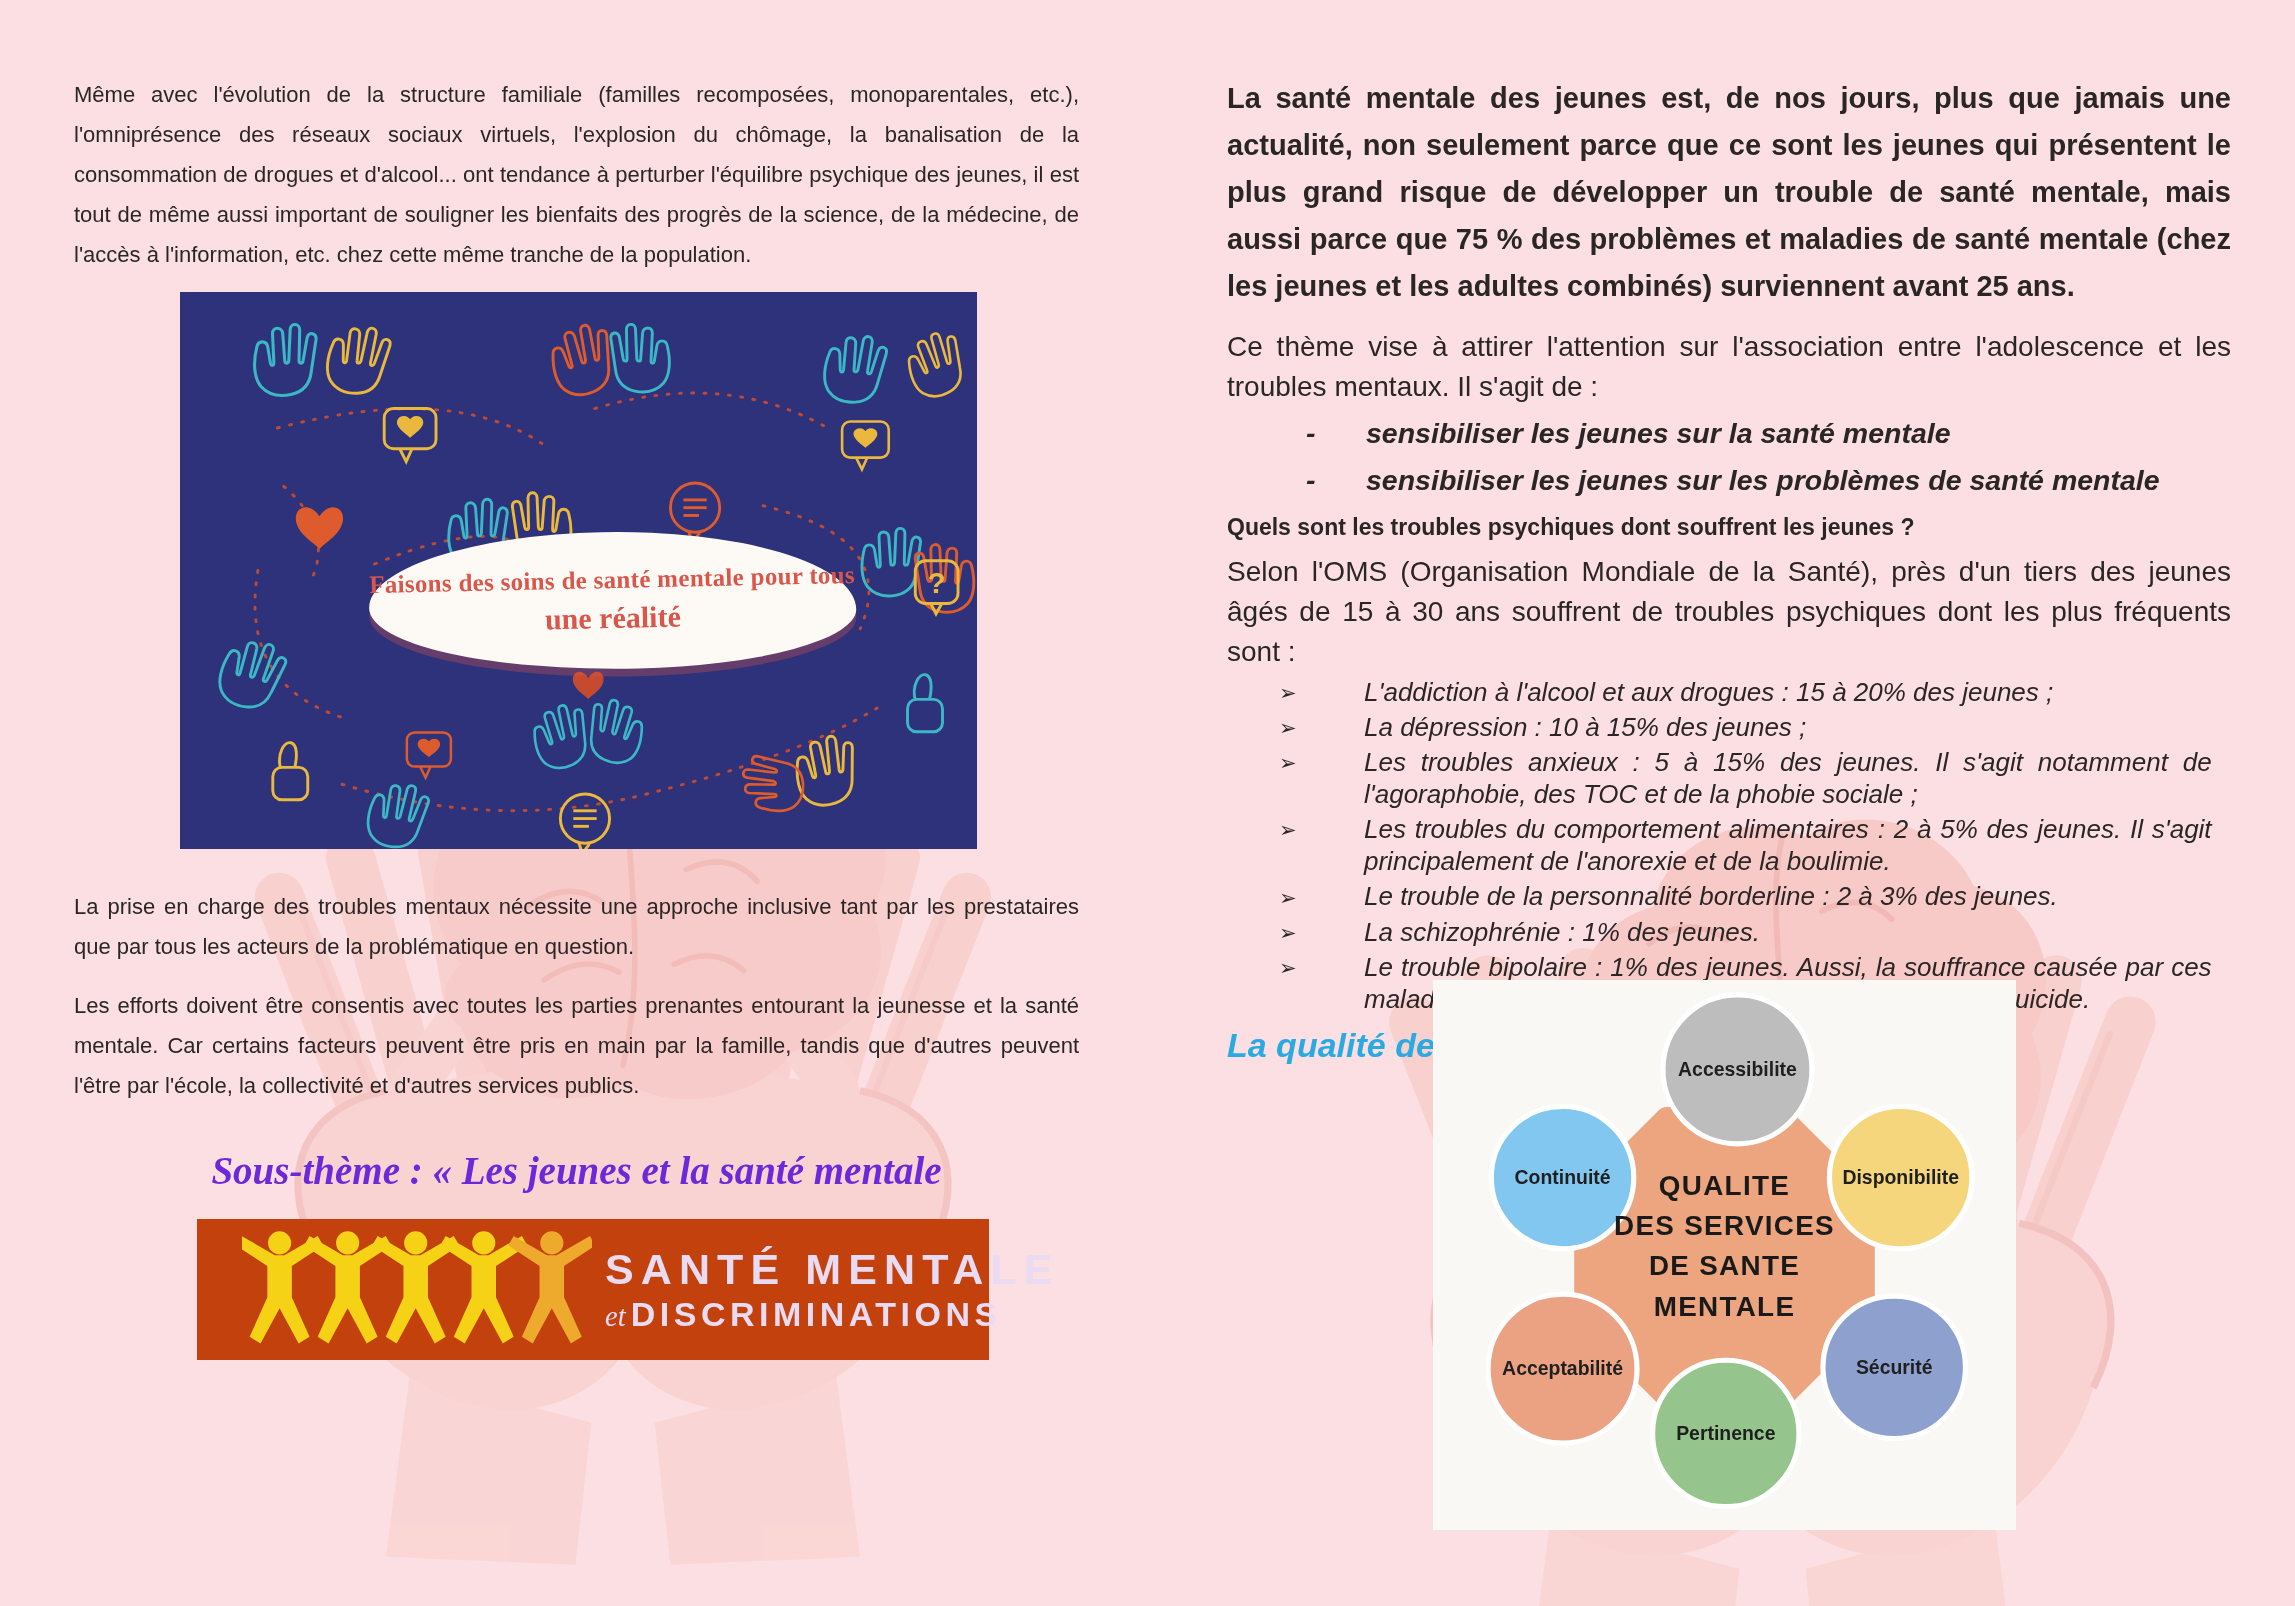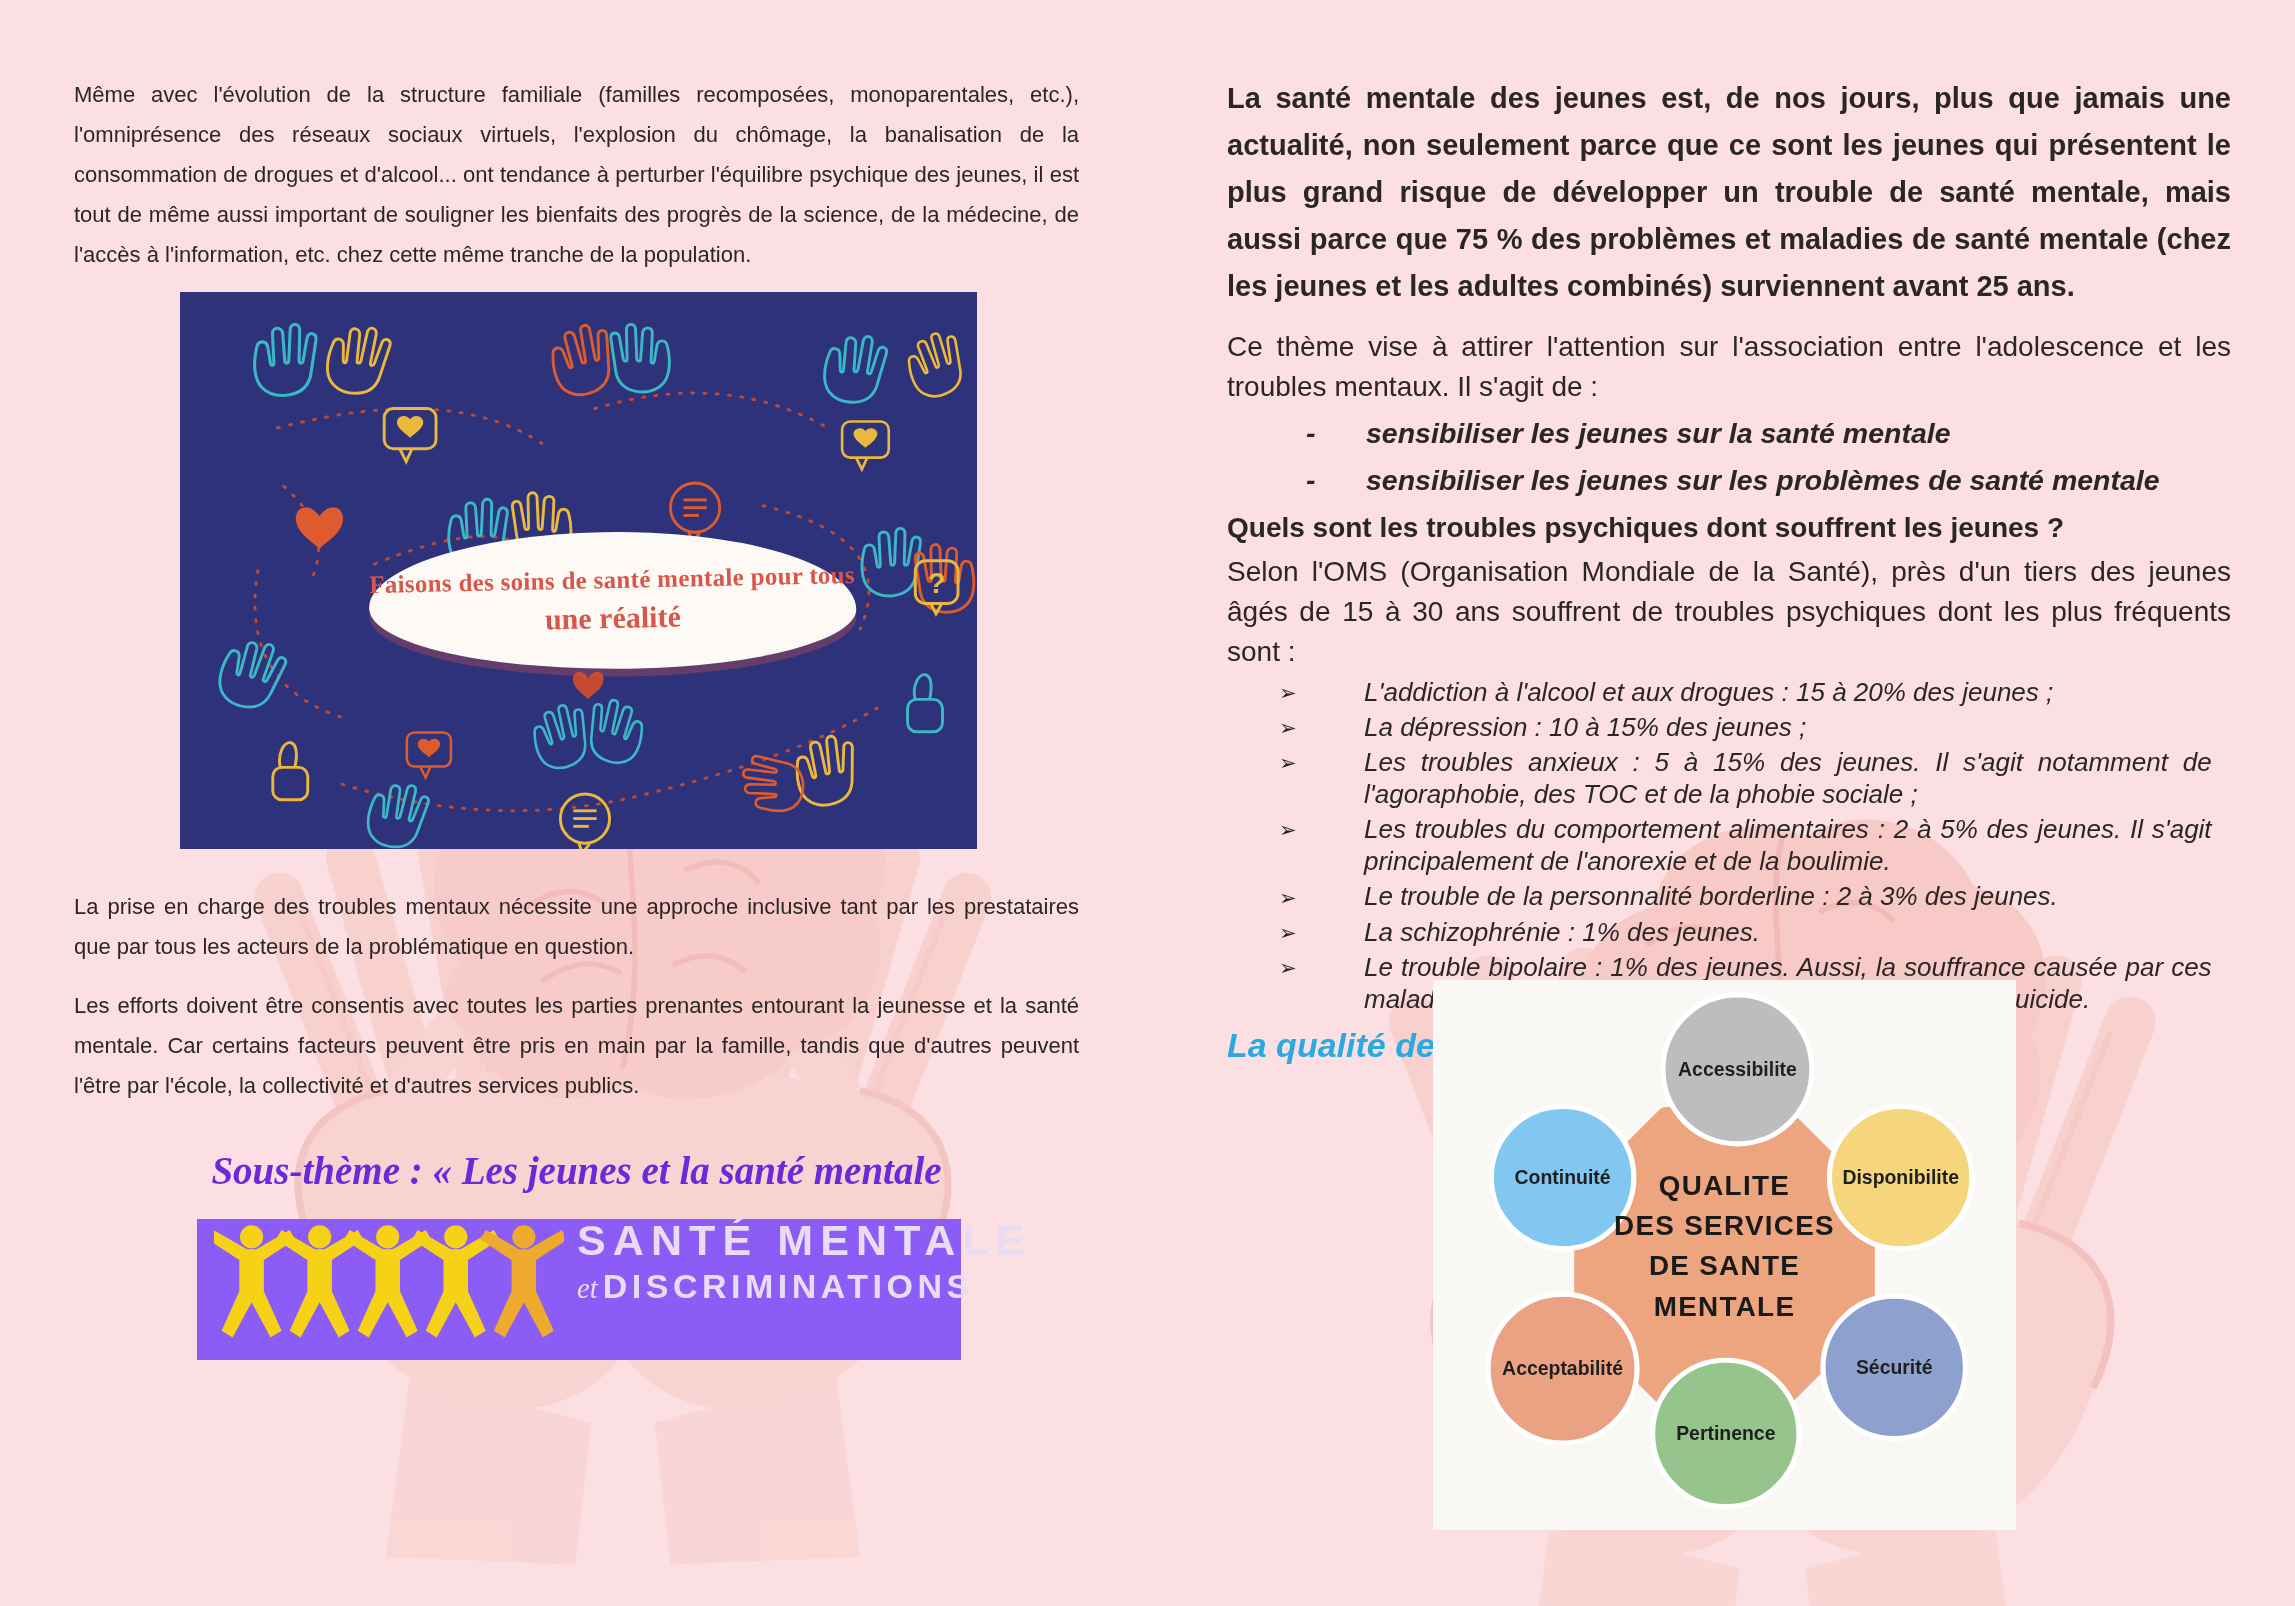--- a/index.html
+++ b/index.html
@@ -35,37 +35,37 @@
 
   .subtheme{
     margin:35px 0 0;text-align:center;
     font-family:"Liberation Serif",serif;font-style:italic;font-weight:bold;
     font-size:39px;line-height:60px;color:#6d28d9;
   }
 
   
   .logo-banner{
     position:relative;margin:18px 0 0 123px;width:764px;height:141px;
-    background:#8b5cf6;display:flex;
+    background:#c2410c;display:flex;align-items:center;padding-left:28px;
   }
   .logo-figures{margin-left:17px;flex:none;}
   .logo-text{margin-left:13px;color:#e9dbf1;line-height:1;}
   .logo-line1{font-size:43px;font-weight:bold;letter-spacing:7.1px;white-space:nowrap;}
   .logo-line2{font-size:34px;font-weight:bold;letter-spacing:4.5px;margin-top:6.5px;white-space:nowrap;}
   .logo-et{font-family:Liberation Serif, serif;font-style:italic;font-weight:normal;
     font-size:28.5px;letter-spacing:0;margin-right:5.2px;}
 
   
   .intro{font-size:29px;line-height:47px;font-weight:bold;
     text-align:justify;margin-bottom:17px;}
   .dash-list{list-style:none;margin:6.5px 0 0;padding:0;}
   .dash-item{position:relative;padding-left:139px;font-weight:bold;font-style:italic;
     font-size:28.5px;line-height:38px;margin-bottom:9px;}
   .dash-item .marker{position:absolute;left:79px;font-size:28.5px;}
-  .q-heading{font-size:28px;font-weight:bold;line-height:39px;margin:1.3px 0 5.2px;}
+  .q-heading{font-size:23px;font-weight:bold;line-height:39px;margin:1.3px 0 5.2px;}
   .arrow-list{list-style:none;margin:3.9px 0 0;padding:0;}
   .arrow-item{position:relative;padding-left:137px;font-style:italic;font-size:26px;
     line-height:32px;margin-bottom:3.2px;text-align:justify;padding-right:19.4px;}
   .arrow-item .marker{position:absolute;left:52px;top:1.3px;font-size:21px;font-style:normal;color:#2b2626;}
   .quality-heading{margin-top:11.7px;font-size:34px;font-weight:bold;font-style:italic;color:#29aae1;}
 
   
   .diagram{position:absolute;left:1432px;top:979px;width:583px;height:550px;
     background:#f9f8f5;margin:1px;}
   .diagram svg{display:block;}

